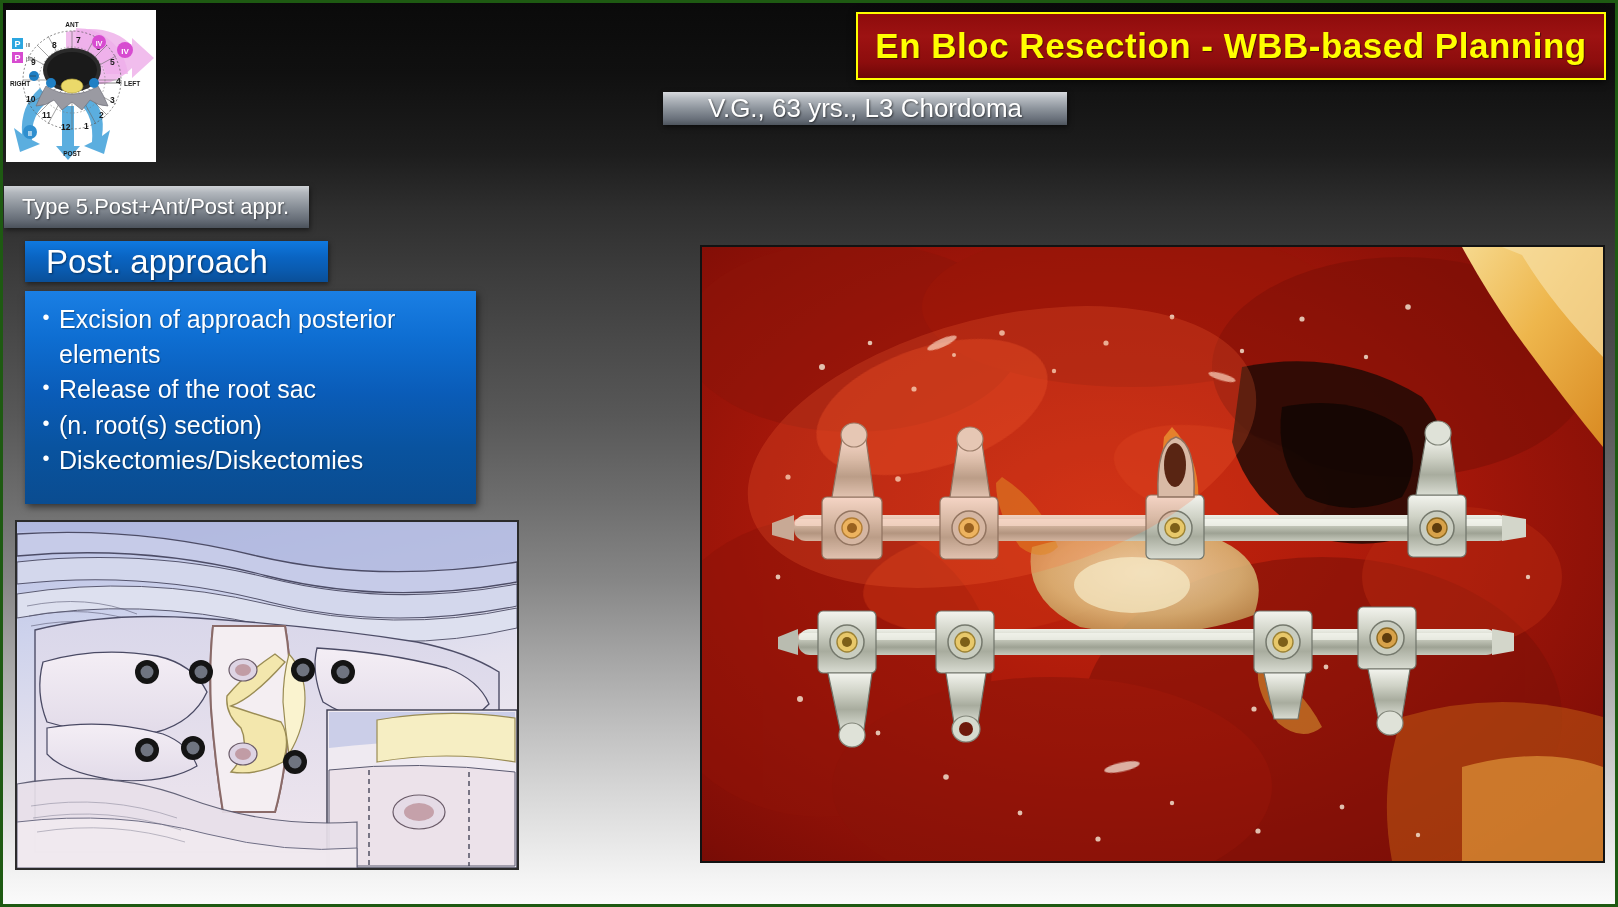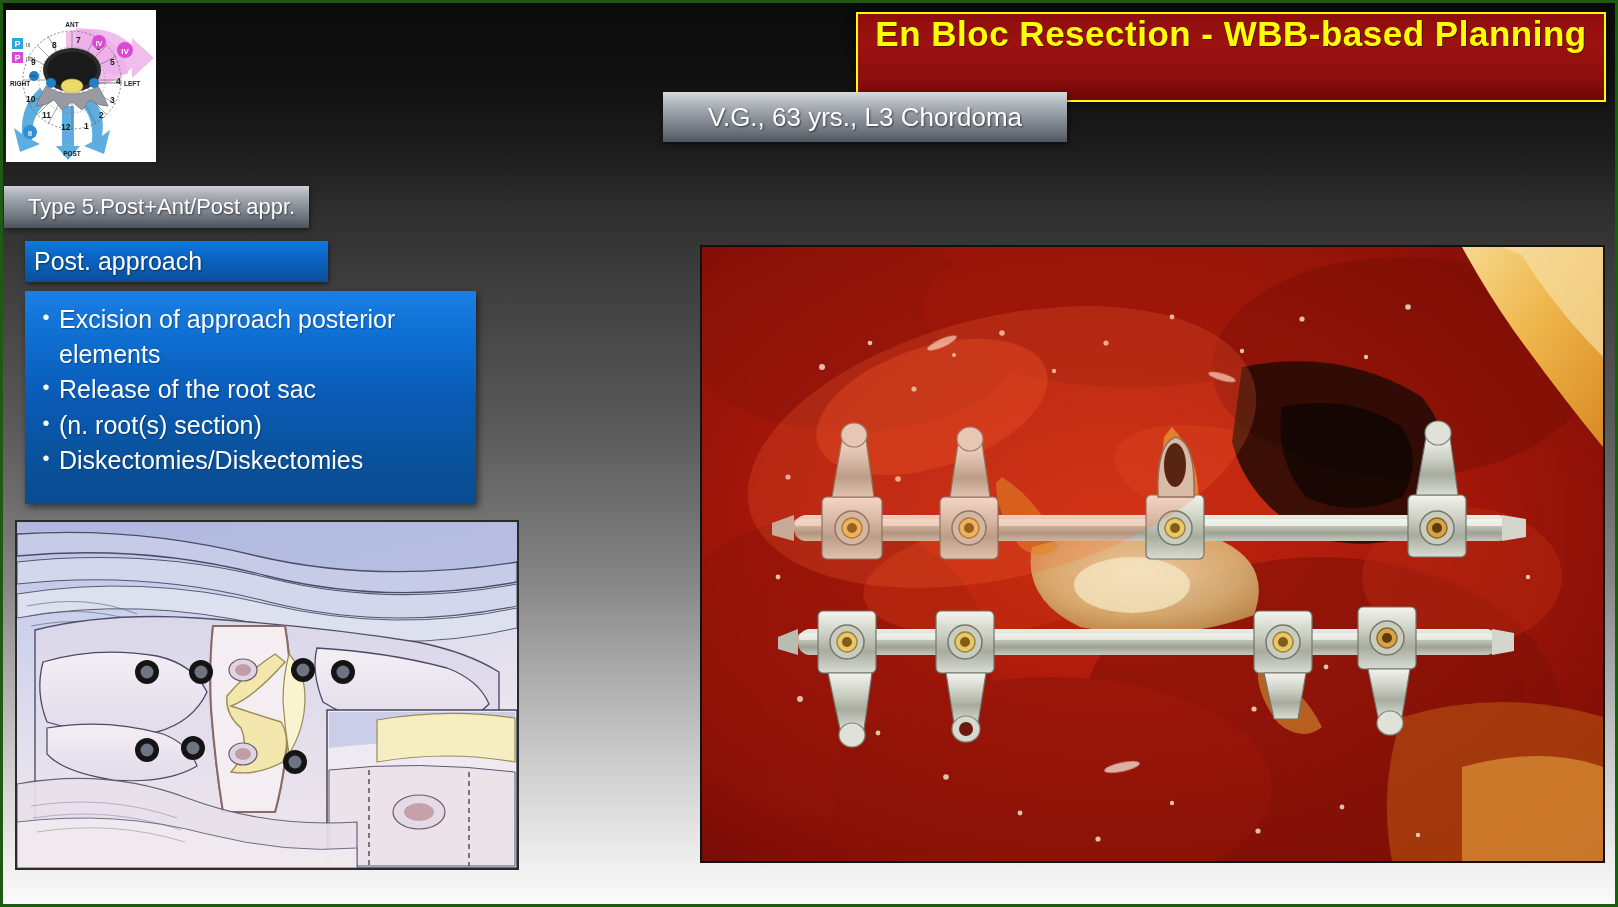--- a/index.html
+++ b/index.html
@@ -43,44 +43,45 @@
     pointer-events: none;
     z-index: 99;
   }
 
   
   #title-banner {
     position: absolute;
     left: 856px;
     top: 12px;
     width: 750px;
-    height: 90px;
+    height: 68px;
     background: linear-gradient(to bottom, #8e0c0c 0%, #9d1212 35%, #8d0d0d 75%, #6e0707 100%);
     border: 2px solid #ffff00;
     box-sizing: border-box;
     display: flex;
+    align-items: center;
     justify-content: center;
     box-shadow: 0 2px 7px rgba(0,0,0,.6);
   }
   #title-banner .txt {
     color: #ffff00;
     font-size: 35px;
     font-weight: bold;
     letter-spacing: .5px;
     white-space: nowrap;
     text-shadow: 1px 1px 1px rgba(0,0,0,.45);
   }
 
   
   #patient-box {
     position: absolute;
     left: 663px;
     top: 92px;
     width: 404px;
-    height: 50px;
+    height: 33px;
     background: linear-gradient(to bottom, #d8dade 0%, #b7bcc2 18%, #8d949c 50%, #69707a 82%, #4e555e 100%);
     display: flex;
     align-items: center;
     justify-content: center;
     box-shadow: 1px 2px 5px rgba(0,0,0,.55);
   }
   #patient-box .txt {
     color: #ffffff;
     font-size: 26px;
     white-space: nowrap;
@@ -90,21 +91,21 @@
   
   #type-box {
     position: absolute;
     left: 4px;
     top: 186px;
     width: 305px;
     height: 42px;
     background: linear-gradient(to bottom, #cfd2d6 0%, #b1b6bc 16%, #8a9199 48%, #646b75 82%, #4b525b 100%);
     display: flex;
     align-items: center;
-    padding-left: 24px;
+    padding-left: 18px;
     box-sizing: border-box;
     box-shadow: 1px 2px 5px rgba(0,0,0,.5);
   }
   #type-box .txt {
     color: #ffffff;
     font-size: 22px;
     white-space: nowrap;
     text-shadow: 1px 1px 2px rgba(0,0,0,.5);
   }
 
@@ -117,23 +118,24 @@
     height: 41px;
     background: linear-gradient(to bottom, #0f79e0 0%, #0a64c2 40%, #0a5bb0 70%, #0a4f98 100%);
     display: flex;
     align-items: center;
     padding-left: 9px;
     box-sizing: border-box;
     box-shadow: 1px 2px 5px rgba(0,0,0,.5);
   }
   #approach-header .txt {
     color: #ffffff;
-    font-size: 25px;
+    font-size: 33px;
     white-space: nowrap;
     text-shadow: 1px 1px 2px rgba(0,0,0,.45);
+    margin-left: 12px;
   }
 
   
   #bullet-panel {
     position: absolute;
     left: 25px;
     top: 291px;
     width: 451px;
     height: 213px;
     background: linear-gradient(to bottom, #1a7fe4 0%, #0e6ed2 22%, #0a5cb8 48%, #09539f 74%, #0a4c90 100%);

